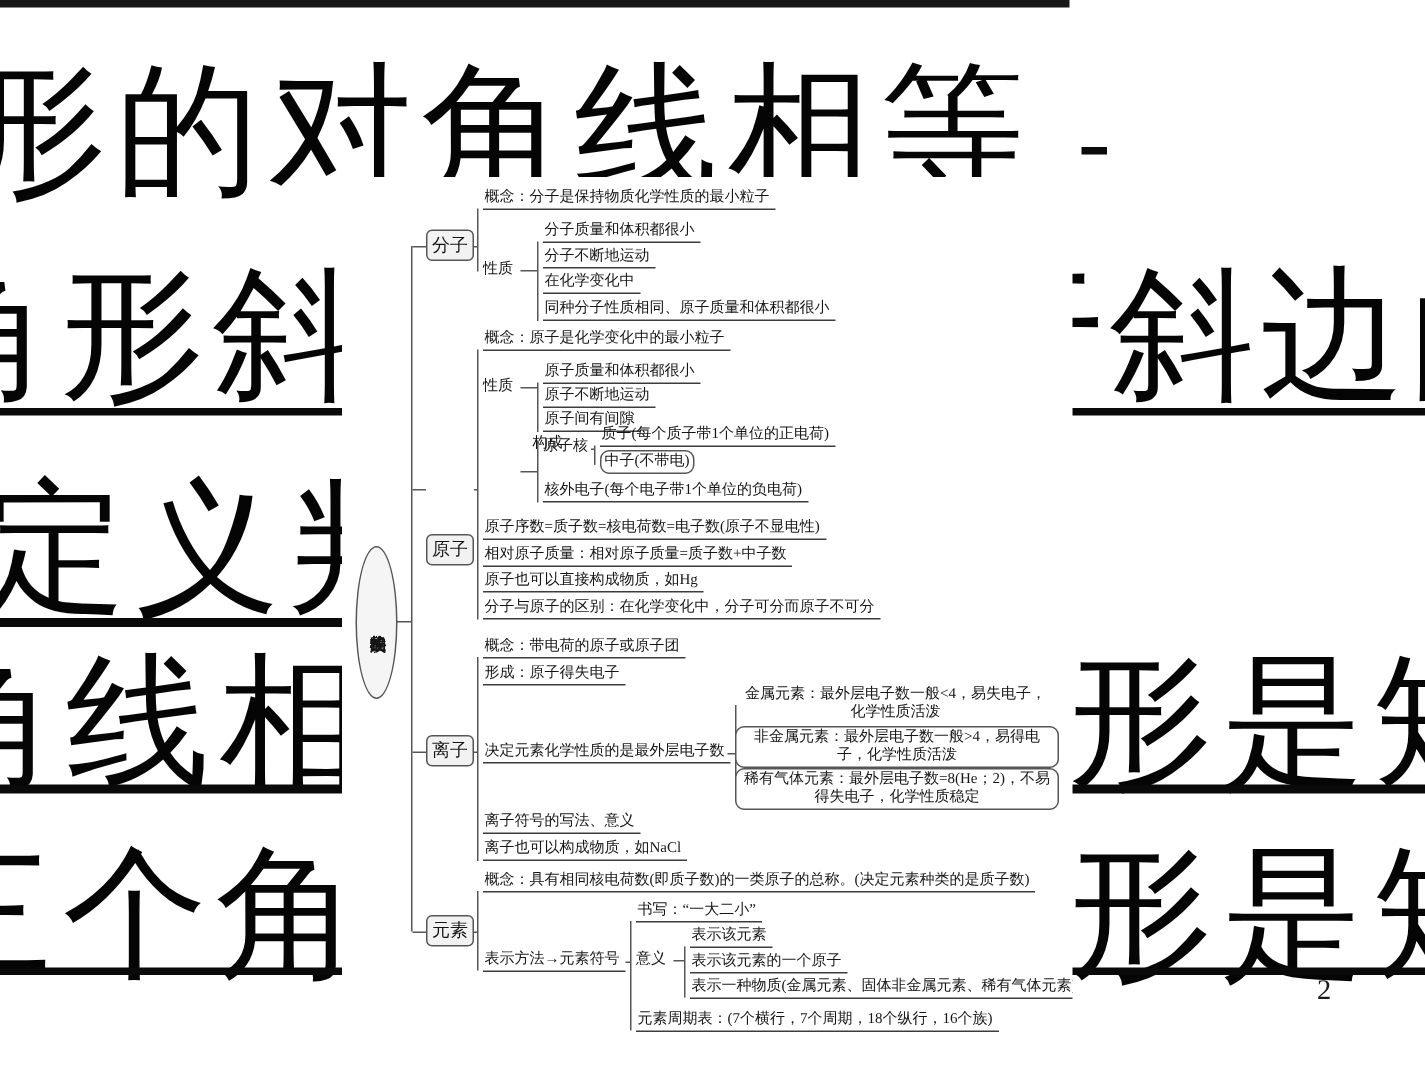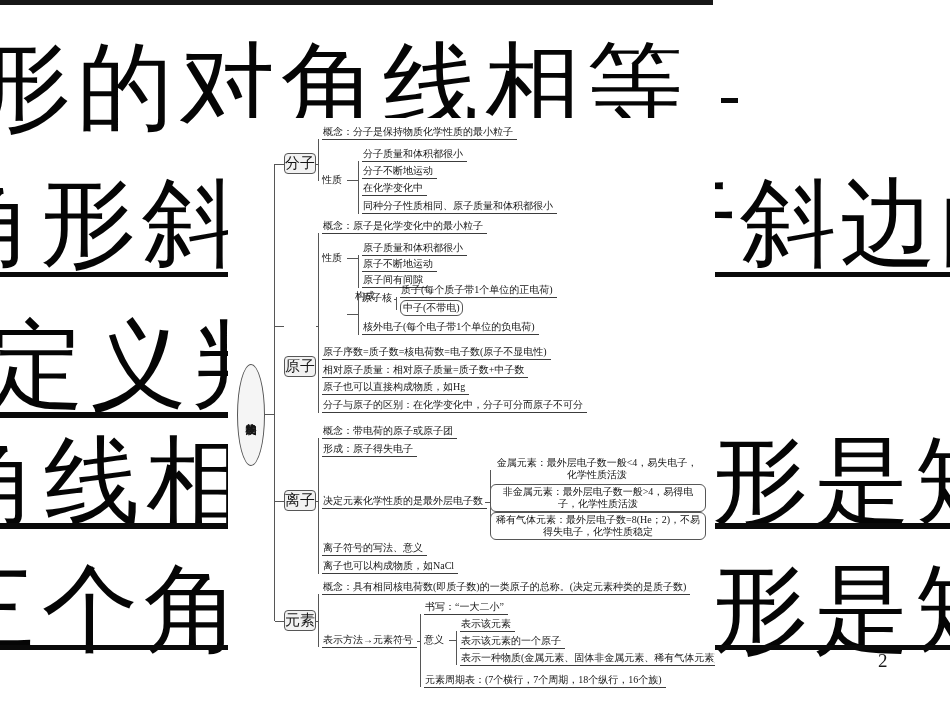--- a/index.html
+++ b/index.html
@@ -12,21 +12,21 @@
   .bg-text{position:absolute;font-size:96px;line-height:1;letter-spacing:6px;color:#050505;white-space:nowrap;z-index:1;}
   .bg-ul{position:absolute;background:#0a0a0a;z-index:1;}
   .dash{position:absolute;background:#0a0a0a;z-index:1;}
   .pagenum{position:absolute;font-size:19px;color:#1a1a1a;z-index:6;}
   
   .panel{position:absolute;left:228px;top:118px;width:487px;height:572px;background:#ffffff;z-index:5;overflow:hidden;}
   .t{position:absolute;font-size:10px;line-height:12px;color:#151515;white-space:nowrap;}
   .ul{border-bottom:1px solid #3c3c3c;padding:0 4px 1px 1px;}
   .wrap{white-space:normal;width:206px;text-align:center;}
   .node{position:absolute;width:30px;height:19px;border:1px solid #565656;border-radius:4px;background:#f2f2f2;
-        font-size:15px;line-height:19px;text-align:center;color:#151515;}
+        font-size:12px;line-height:19px;text-align:center;color:#151515;}
   .ellipse{position:absolute;left:9px;top:246px;width:26px;height:100px;border:1px solid #565656;border-radius:50%;
         background:#f5f5f5;display:flex;align-items:center;justify-content:center;}
   .ellipse span{writing-mode:vertical-rl;text-orientation:upright;font-size:11px;line-height:1.1;color:#151515;letter-spacing:0;}
   .vline{position:absolute;width:1px;background:#565656;}
   .hline{position:absolute;height:1px;background:#565656;}
   .obox{position:absolute;border:1px solid #565656;border-radius:6px;font-size:10px;line-height:12px;color:#151515;padding:1px 2px;background:#fff;}
 </style>
 </head>
 <body>
 

